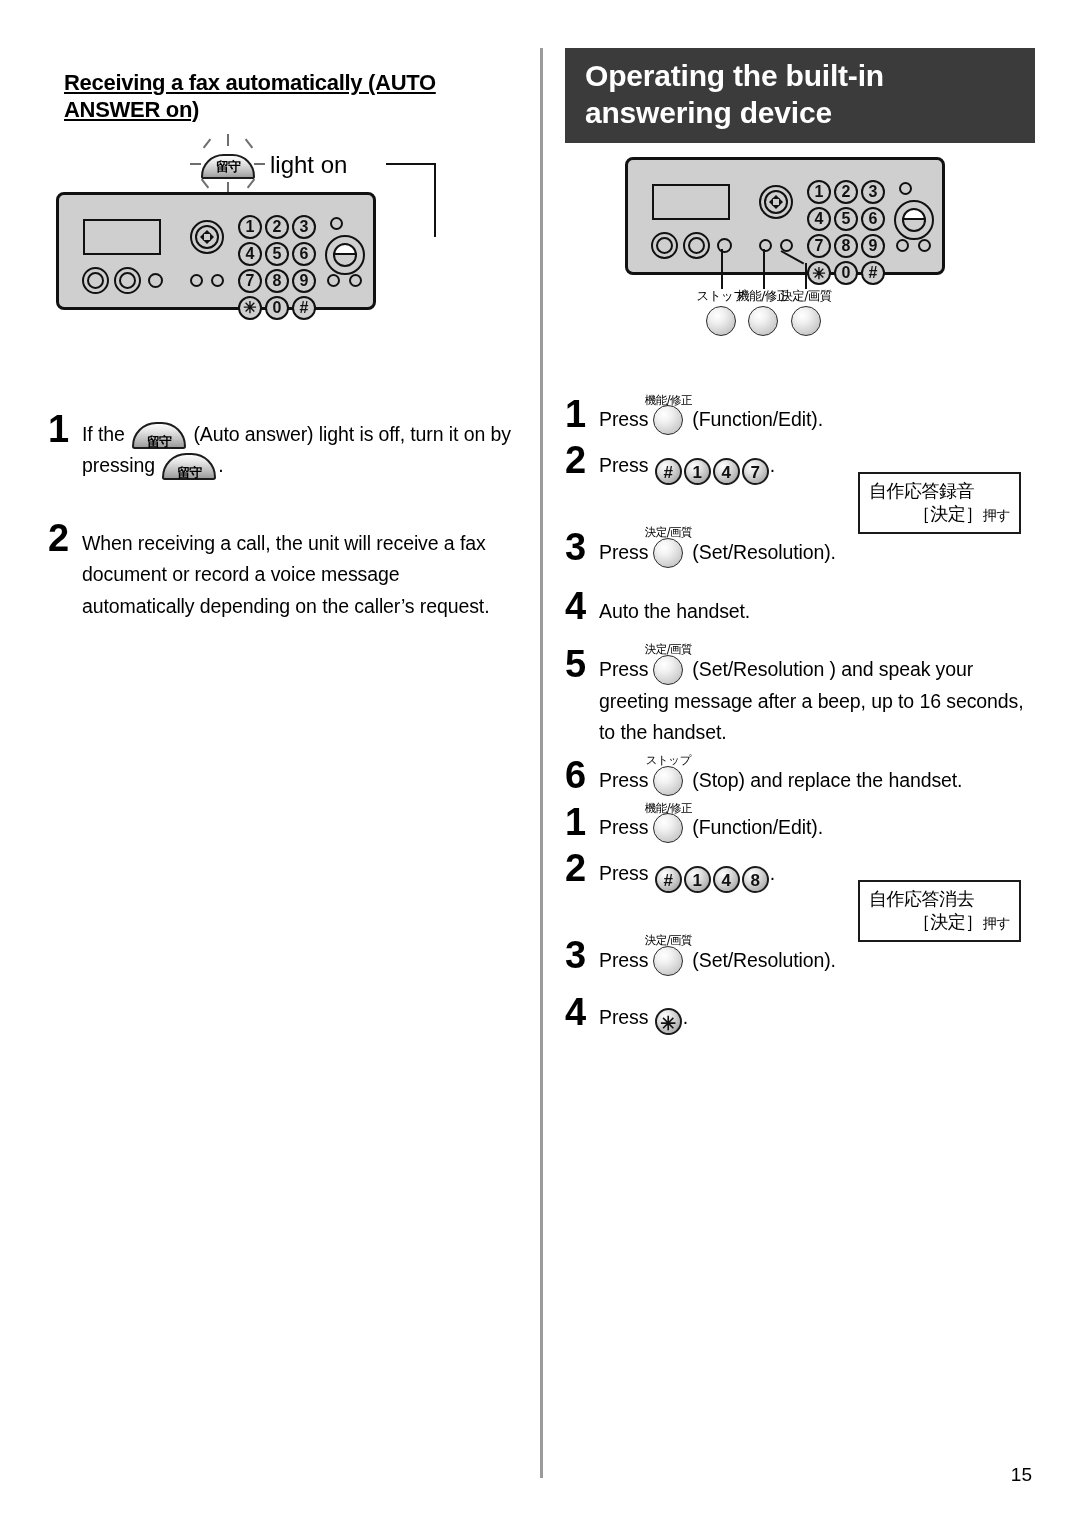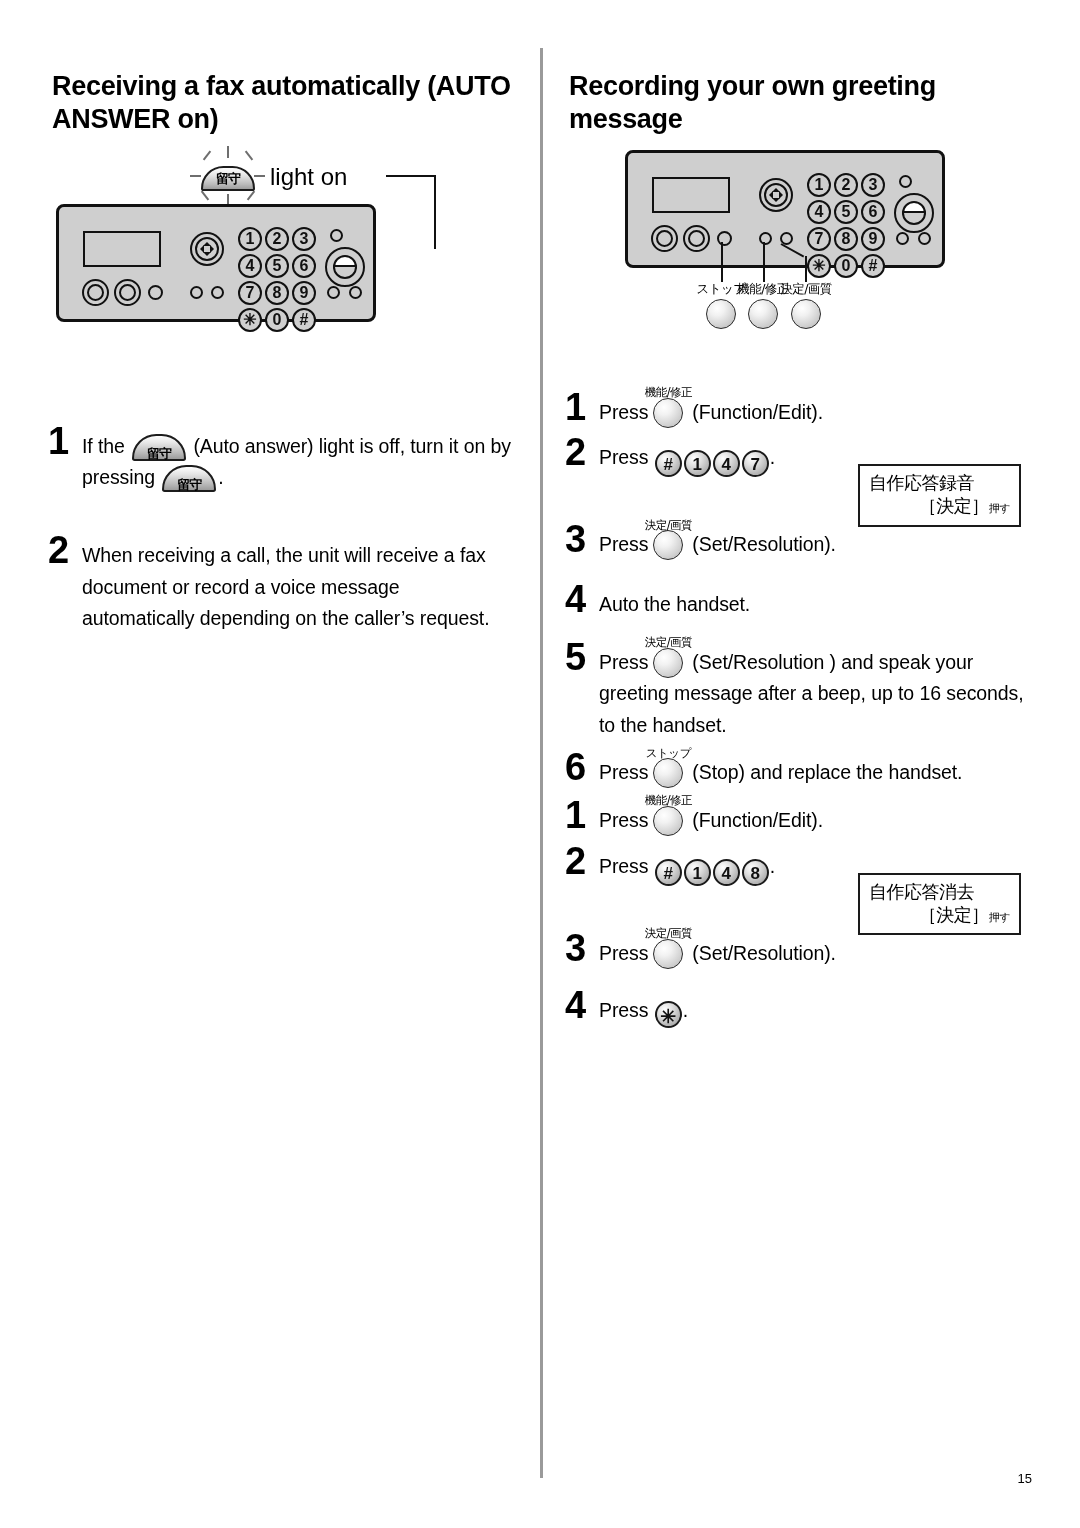--- a/index.html
+++ b/index.html
@@ -51,25 +51,26 @@
     font-size: 30px;
     font-weight: bold;
     line-height: 1.22;
     padding: 10px 14px 11px 20px;
     letter-spacing: -0.2px;
   }
   .banner.two-line { padding-bottom: 12px; }
 
   
   h2.sub {
-    font-size: 27px;
+    font-size: 22px;
     font-weight: bold;
     line-height: 1.22;
-    margin: 22px 0 0 4px;
+    margin: 22px 0 0 16px;
     letter-spacing: -0.3px;
+    text-decoration: underline;
   }
   h3.sub-sm {
     font-size: 25px;
     font-weight: bold;
     line-height: 1.2;
     margin: 0;
     letter-spacing: -0.4px;
   }
 
   
@@ -186,21 +187,21 @@
     background: #ffffff;
     width: 163px;
     padding: 5px 9px 7px 9px;
     box-sizing: border-box;
     font-family: "DejaVu Sans", sans-serif;
     font-size: 18px;
     line-height: 1.28;
   }
   .lcd .l1 { text-align: left; letter-spacing: -0.5px; }
   .lcd .l2 { text-align: right; letter-spacing: -0.5px; }
-  .lcd .l2 .small { font-size: 11px; }
+  .lcd .l2 .small { font-size: 14px; }
 
   
   .panel {
     position: relative;
     border: 3px solid #111111;
     border-radius: 8px;
     background: #cfcfcf;
     box-sizing: border-box;
   }
   .panel .screen {
@@ -351,21 +352,21 @@
     border: 1.8px solid #2a2a2a;
     background: radial-gradient(circle at 36% 30%, #ffffff 0%, #f1f1f1 28%, #cdcdcd 70%, #adadad 100%);
     box-sizing: border-box;
   }
 
   
   .pageno {
     position: absolute;
     right: 48px;
     bottom: 42px;
-    font-size: 13px;
+    font-size: 19px;
   }
 </style>
 </head>
 <body>
 
 <div class="page">
 
   <div class="divider"></div>
 
   <div class="col-left">
@@ -445,22 +446,22 @@
     </div>
 
     <div class="step" style="margin-top:46px;">
       <span class="num">2</span>
       <span>When receiving a call, the unit will receive a fax document or record a voice message automatically depending on the caller’s request.</span>
     </div>
   </div>
 
   <div class="col-right">
 
-
-    <h2 class="sub">Recording your own greeting message</h2>
+    <div class="banner two-line">Operating the built-in answering device</div>
+
 
     <div class="illus-right">
 
       <div class="panel" style="left:60px;top:0;width:320px;height:118px;position:absolute;">
 
         <div class="screen" style="left:24px;top:24px;width:78px;height:36px;"></div>
 
         <div class="bigknob" style="left:23px;top:72px;width:27px;height:27px;"></div>
         <div class="bigknob" style="left:55px;top:72px;width:27px;height:27px;"></div>
         <div class="dot" style="left:89px;top:78px;width:15px;height:15px;"></div>

